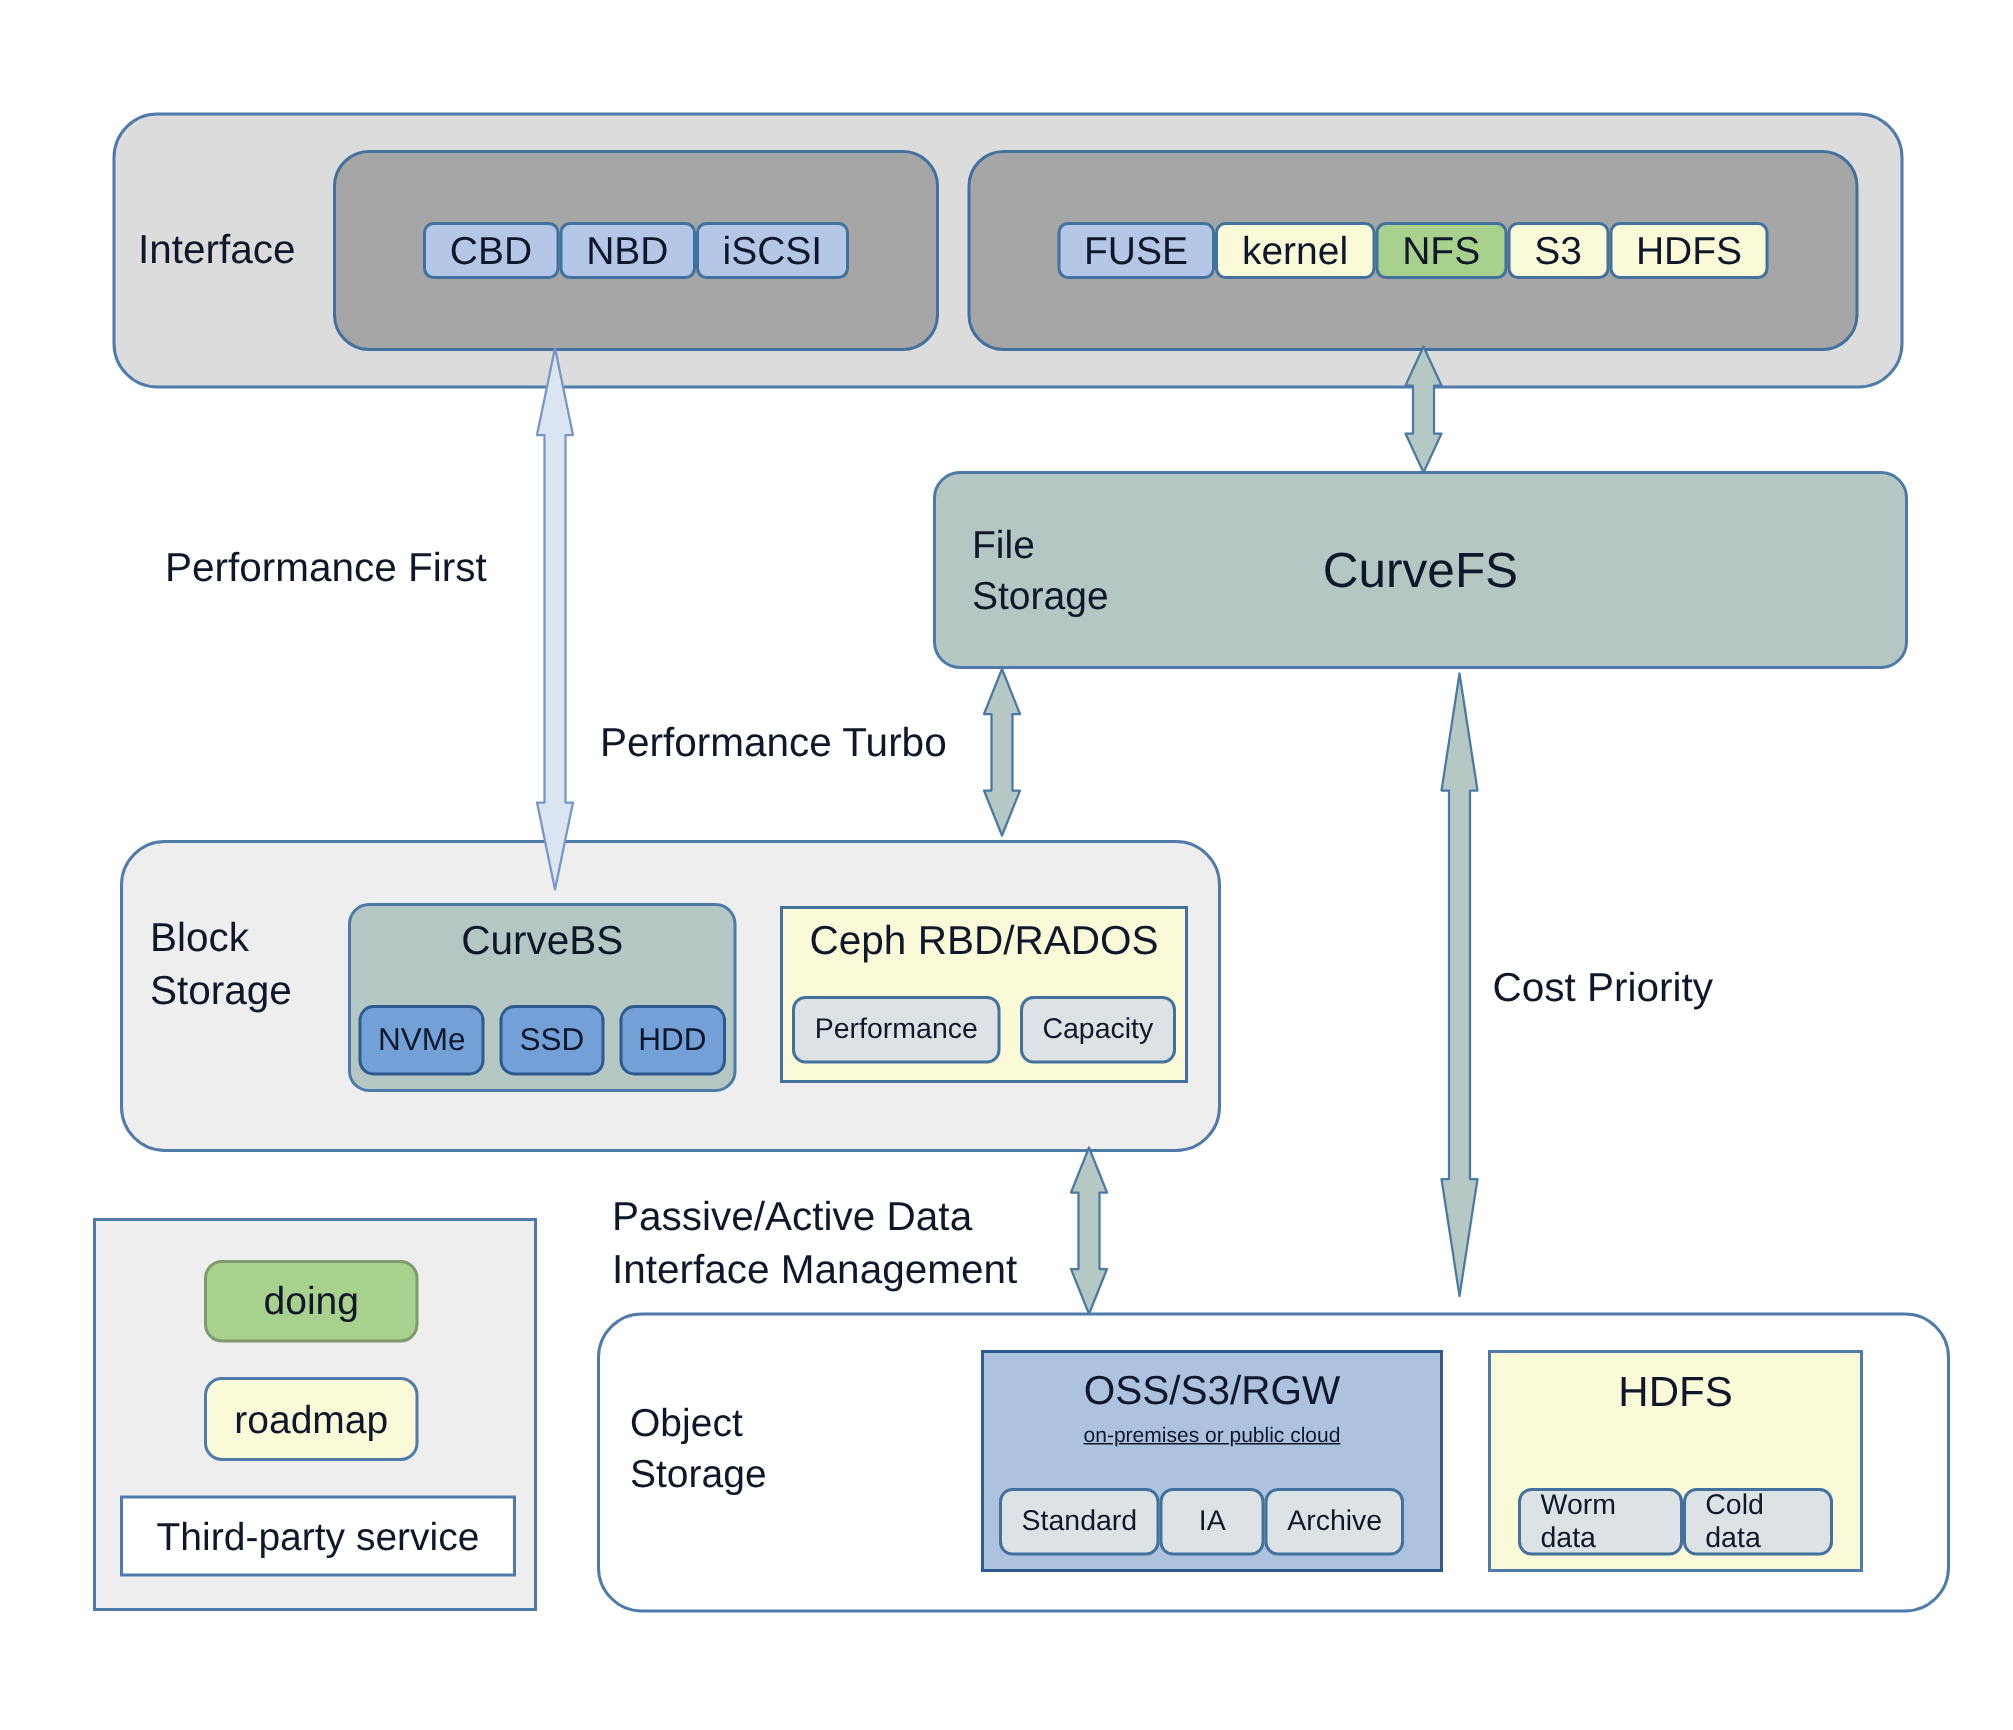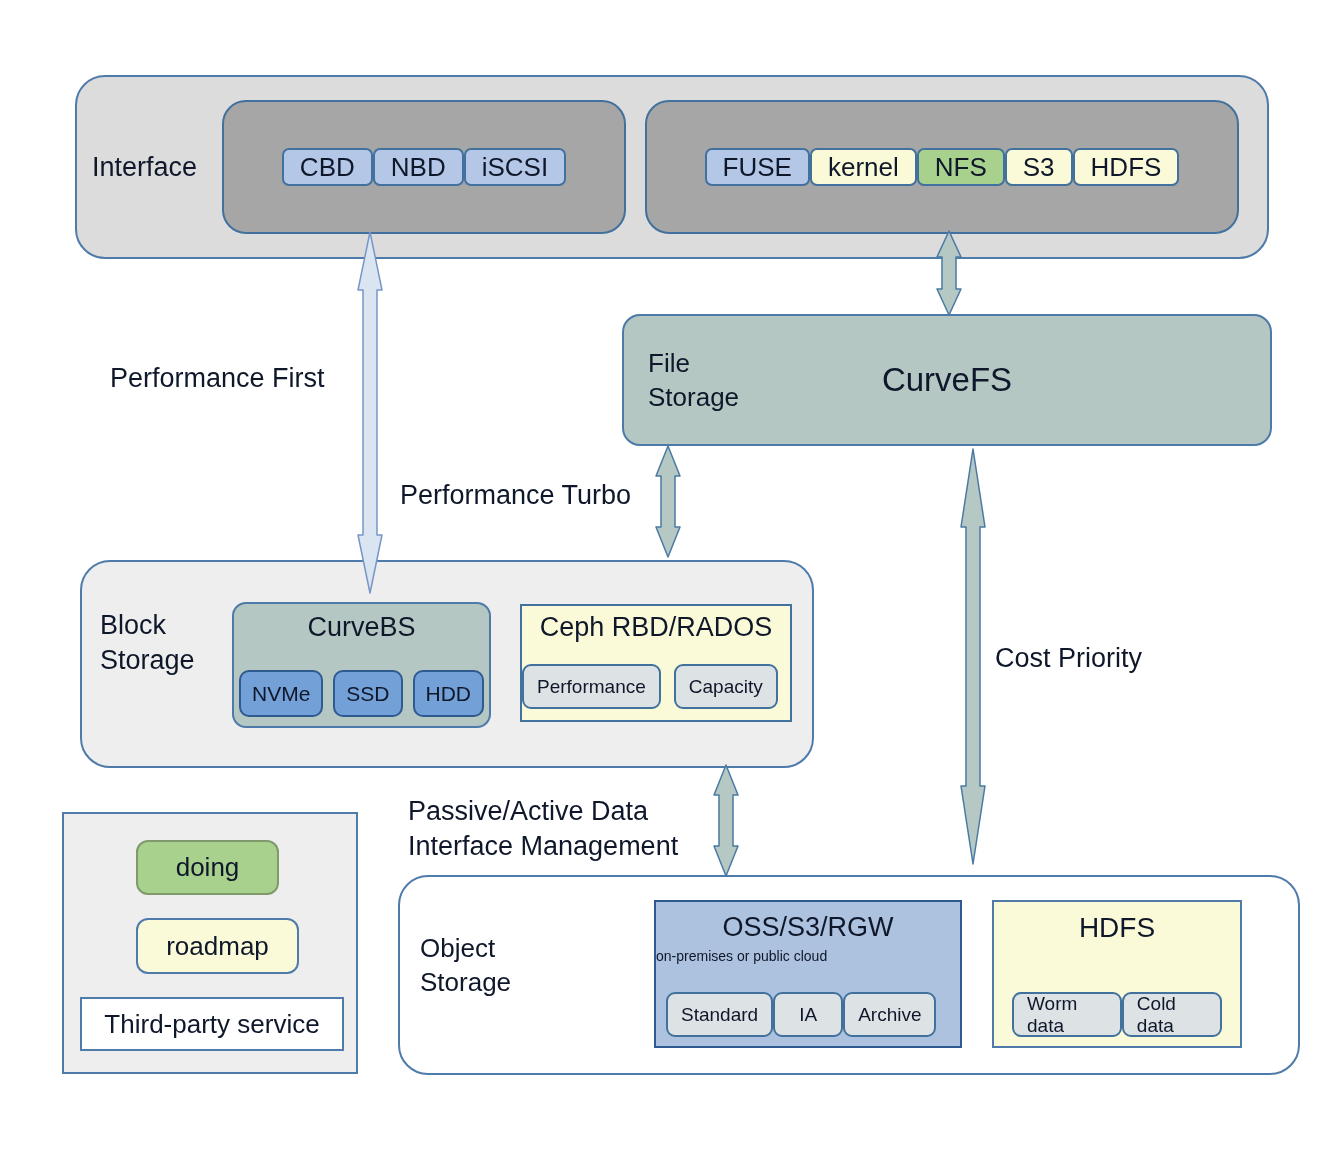--- a/index.html
+++ b/index.html
@@ -56,21 +56,21 @@
   .disk-node {
     height:47px; padding:0 11px; min-width:62px; box-sizing:border-box;
     background:var(--medium-blue); border:2px solid var(--border-dark-blue); border-radius:10px;
     display:flex; align-items:center; justify-content:center; font-size:21px;
   }
   .ceph-box {
     position:absolute; left:438px; top:42px; width:272px; height:118px; box-sizing:border-box;
     background:var(--pale-yellow); border:2px solid var(--border-blue);
   }
   .ceph-title { text-align:center; margin-top:6px; font-size:27px; }
-  .ceph-row { position:absolute; left:0; right:0; bottom:11px; display:flex; gap:13px; }
+  .ceph-row { position:absolute; left:0; right:0; bottom:11px; display:flex; justify-content:center; gap:13px; }
   .chip {
     height:45px; padding:0 13px; box-sizing:border-box;
     background:var(--button-gray); border:2px solid var(--border-blue); border-radius:9px;
     display:flex; align-items:center; justify-content:center; font-size:19px;
   }
 
   
   .free-label { font-size:27px; line-height:1.28; z-index:11; }
   .lbl-performance-first { left:110px; top:361px; }
   .lbl-performance-turbo { left:400px; top:478px; }
@@ -79,35 +79,35 @@
 
   
   .legend-box {
     left:62px; top:812px; width:296px; height:262px; box-sizing:border-box;
     background:var(--container-light-gray); border:2px solid var(--border-steel);
   }
   .legend-item {
     position:absolute; display:flex; align-items:center; justify-content:center; font-size:26px; box-sizing:border-box;
   }
   .legend-doing { left:72px; top:26px; width:143px; height:55px; background:var(--doing-green); border:2px solid var(--border-doing); border-radius:12px; }
-  .legend-roadmap { left:72px; top:104px; width:163px; height:56px; background:var(--pale-yellow); border:2px solid var(--border-steel); border-radius:12px; }
+  .legend-roadmap { left:72px; top:104px; width:143px; height:56px; background:var(--pale-yellow); border:2px solid var(--border-steel); border-radius:12px; }
   .legend-third { left:16px; top:183px; width:264px; height:54px; background:#ffffff; border:2px solid var(--border-steel); }
 
   
   .object-container {
     left:398px; top:875px; width:866px; height:196px;
     background:#ffffff; border:2px solid var(--border-steel); border-radius:30px;padding-left:32px;
   }
   .object-label { position:absolute; left:20px; top:55px; font-size:26px; line-height:1.3; }
   .oss-box {
     position:absolute; left:254px; top:23px; width:308px; height:148px; box-sizing:border-box;
     background:var(--oss-blue); border:2px solid var(--border-dark-blue);
   }
   .oss-title { text-align:center; margin-top:10px; font-size:27px; }
-  .oss-sub { margin-top:5px; font-size:14px; }
+  .oss-sub { text-align:center; margin-top:5px; font-size:14px;text-decoration:underline; }
   .oss-row { position:absolute; left:10px; right:10px; bottom:9px; display:flex; }
   .oss-row .chip { min-width:70px; }
   .hdfs-box {
     position:absolute; left:592px; top:23px; width:250px; height:148px; box-sizing:border-box;
     background:var(--pale-yellow); border:2px solid var(--border-steel);
   }
   .hdfs-title { text-align:center; margin-top:10px; font-size:28px; }
   .hdfs-row { position:absolute; left:18px; right:18px; bottom:9px; display:flex; justify-content:space-between; }
 
   .arrow-blue  { fill:var(--arrow-blue-fill);  stroke:var(--arrow-blue-stroke);  stroke-width:1.5; stroke-linejoin:round; }

